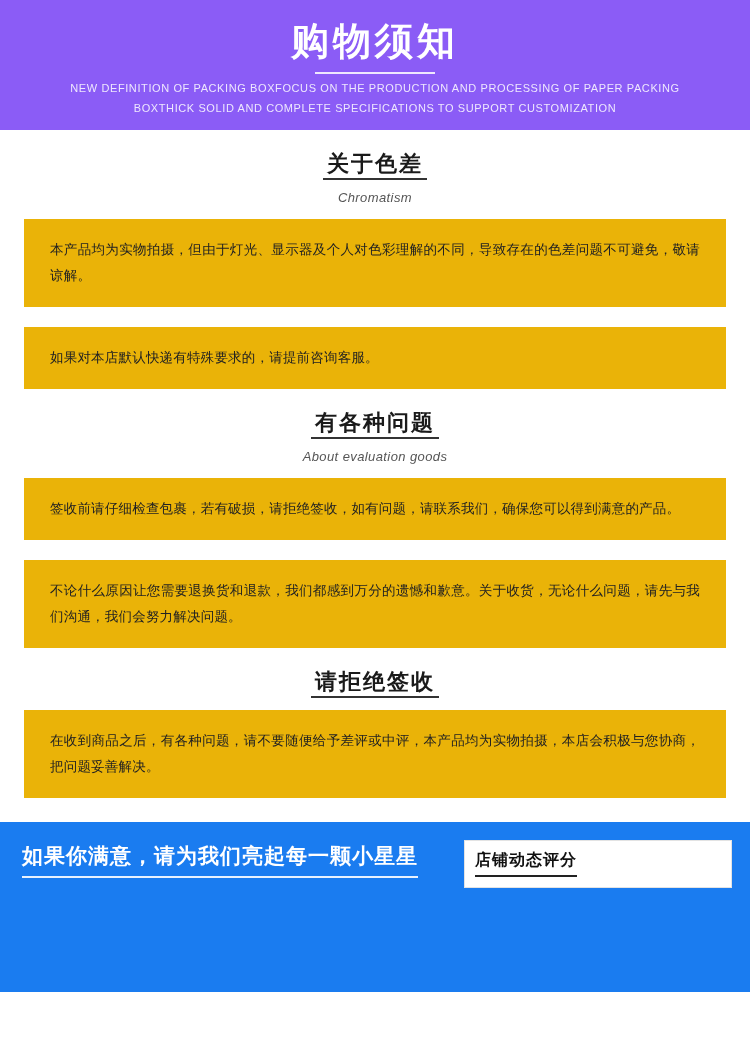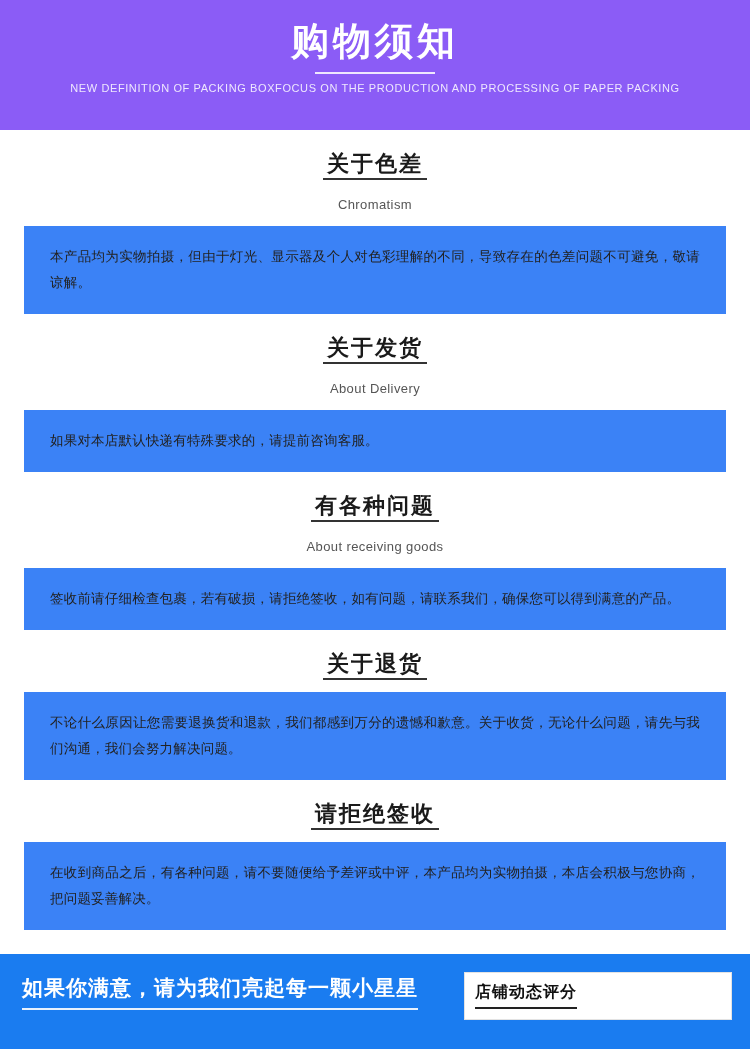--- a/index.html
+++ b/index.html
@@ -61,26 +61,27 @@
     font-weight: bold;
     color: #1a1a1a;
     letter-spacing: 2px;
     padding: 0 4px 0 4px;
     border-bottom: 2px solid #333;
     line-height: 28px;
   }
   .sec-en {
     font-size: 13px;
     color: #555;
-    margin-top: 16px;
+    margin-top: 9px;
     line-height: 18px;
     letter-spacing: 0.4px;
+    font-style: italic;
   }
   .sec-body {
-    background: #3b82f6;
+    background: #eab308;
     margin-top: 12px;
     padding: 18px 26px;
     font-size: 13.5px;
     color: #222;
     line-height: 26px;
     letter-spacing: 0.2px;
     text-align: justify;
   }
 
   
@@ -131,51 +132,47 @@
 </style>
 </head>
 <body>
 
 <div class="page">
 
   <div class="banner">
     <div class="banner-title">购物须知</div>
     <div class="banner-rule"></div>
     <div class="banner-sub">NEW DEFINITION OF PACKING BOXFOCUS ON THE PRODUCTION AND PROCESSING OF PAPER PACKING</div>
+    <div class="banner-sub">BOXTHICK SOLID AND COMPLETE SPECIFICATIONS TO SUPPORT CUSTOMIZATION</div>
   </div>
 
   <div class="content">
 
     <div class="section">
       <div class="sec-head">
         <div class="sec-cn">关于色差</div>
         <div class="sec-en">Chromatism</div>
       </div>
       <div class="sec-body">本产品均为实物拍摄，但由于灯光、显示器及个人对色彩理解的不同，导致存在的色差问题不可避免，敬请谅解。</div>
     </div>
 
     <div class="section">
-      <div class="sec-head">
-        <div class="sec-cn">关于发货</div>
-        <div class="sec-en">About Delivery</div>
-      </div>
       <div class="sec-body">如果对本店默认快递有特殊要求的，请提前咨询客服。</div>
     </div>
 
     <div class="section">
       <div class="sec-head">
         <div class="sec-cn">有各种问题</div>
-        <div class="sec-en">About receiving goods</div>
+        <div class="sec-en">About evaluation goods</div>
       </div>
       <div class="sec-body">签收前请仔细检查包裹，若有破损，请拒绝签收，如有问题，请联系我们，确保您可以得到满意的产品。</div>
     </div>
 
     <div class="section">
       <div class="sec-head">
-        <div class="sec-cn">关于退货</div>
       </div>
       <div class="sec-body">不论什么原因让您需要退换货和退款，我们都感到万分的遗憾和歉意。关于收货，无论什么问题，请先与我们沟通，我们会努力解决问题。</div>
     </div>
 
     <div class="section">
       <div class="sec-head">
         <div class="sec-cn">请拒绝签收</div>
       </div>
       <div class="sec-body">在收到商品之后，有各种问题，请不要随便给予差评或中评，本产品均为实物拍摄，本店会积极与您协商，把问题妥善解决。</div>
     </div>

